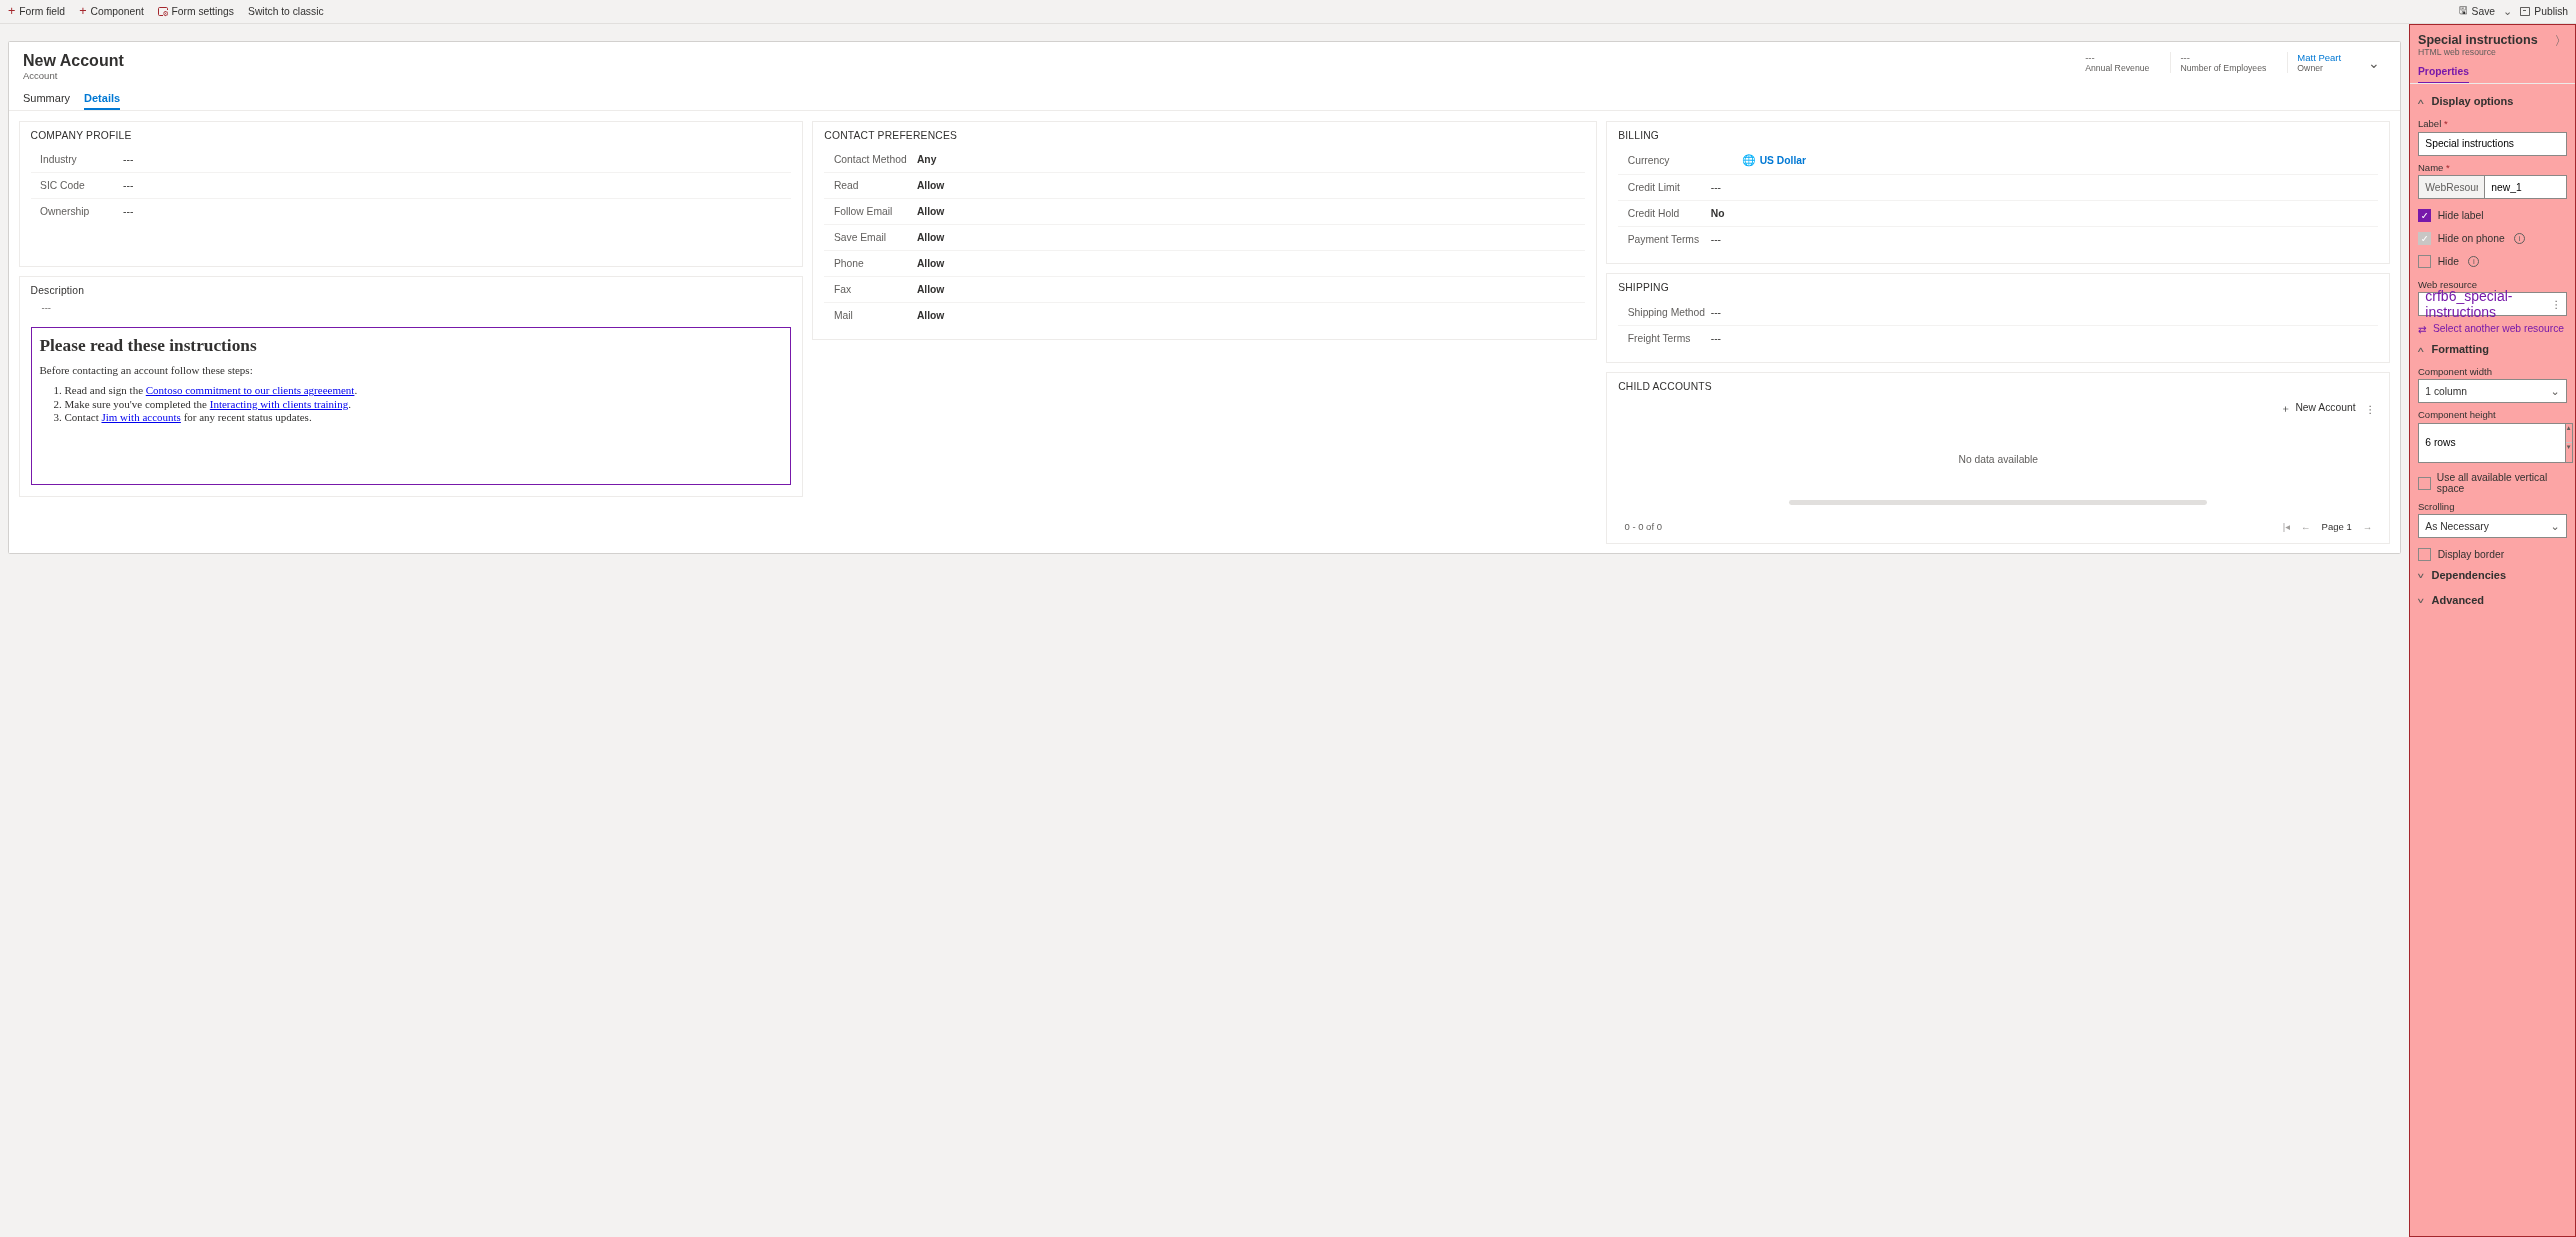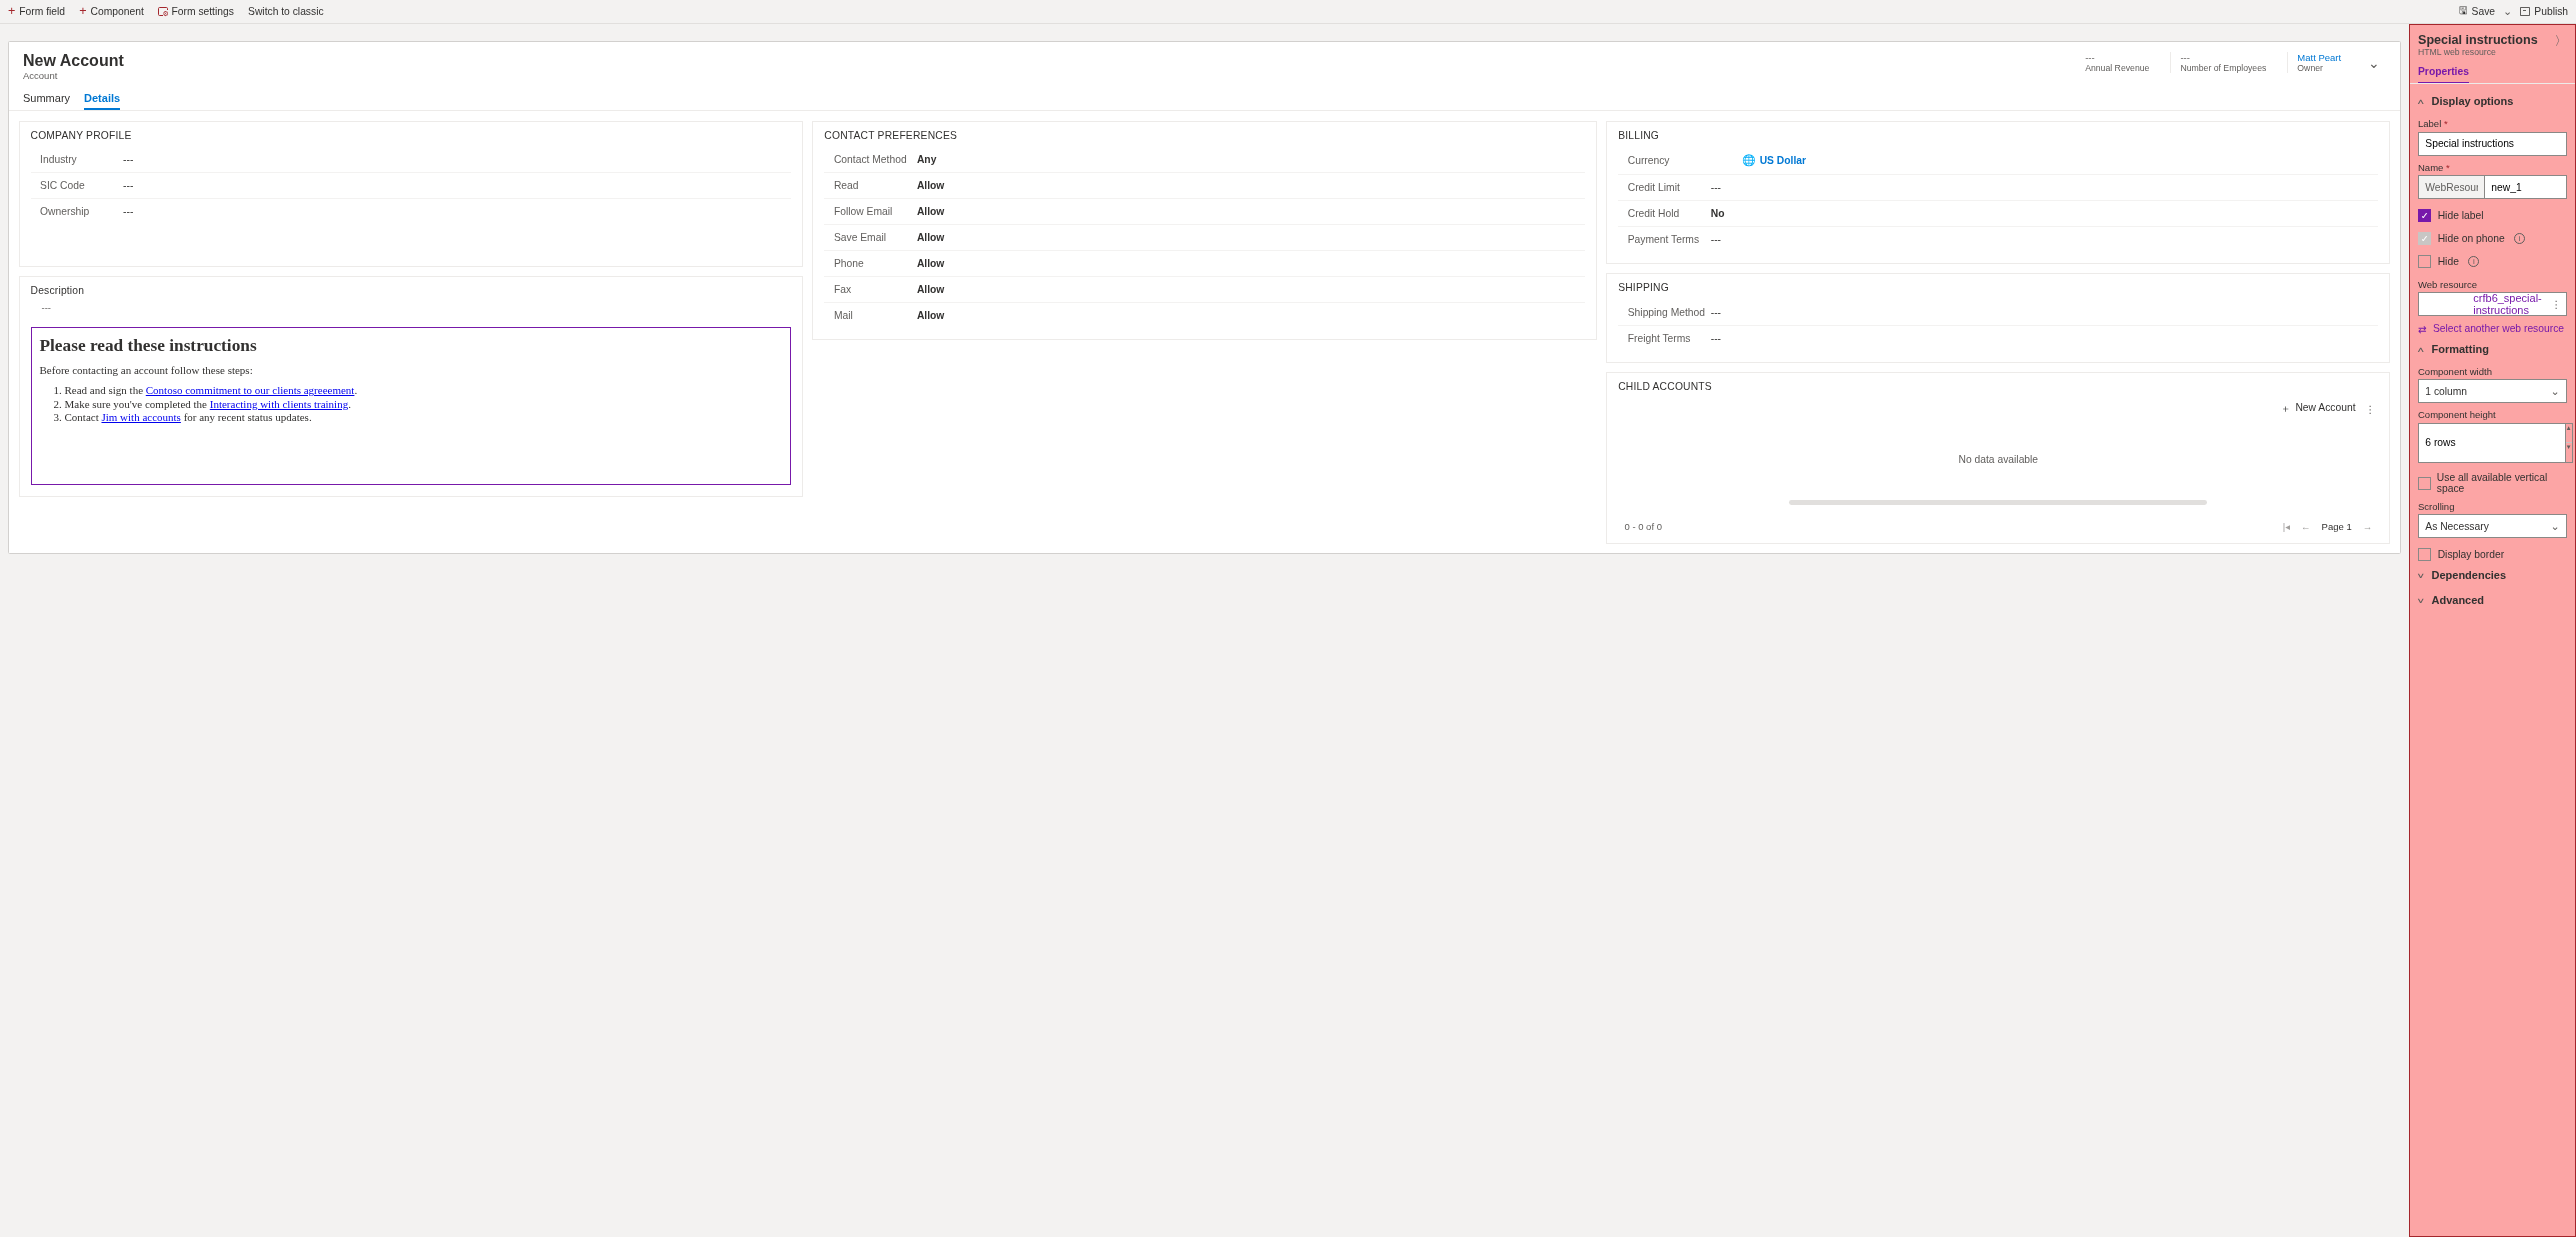--- a/index.html
+++ b/index.html
@@ -126,21 +126,21 @@
   .chk .box { width:13.4px; height:13.4px; border:0.8px solid #8a8886; display:flex; align-items:center; justify-content:center; font-size:9.5px; color:#fff; }
   .chk.on .box { background:#7719aa; border-color:#7719aa; }
   .chk.on .box::before { content:"✓"; }
   .chk.dim .box { background:#c8c6c4; border-color:#c8c6c4; }
   .chk.dim .box::before { content:"✓"; }
   .info-i { display:inline-block; width:11px; height:11px; border:0.8px solid #605e5c; border-radius:50%; text-align:center; font-size:8px; line-height:10.3px; color:#605e5c; margin-left:3.2px; }
   .wrbox {
     display:flex; align-items:center; justify-content:space-between;
     border:0.8px solid #8a8886; height:24px; padding:0 4.7px 0 6.3px; margin-top:2.4px; background:#fff;
   }
-  .wrbox .wrname { color:#7719aa; font-size:11px;margin-left:48px; }
+  .wrbox .wrname { color:#7719aa; font-size:14px; }
   .wrbox .dots { color:#605e5c; cursor:pointer; }
   .linkbtn {
     display:flex; align-items:center; gap:6.3px; margin-top:6.3px; color:#7719aa; cursor:pointer; font-size:10.3px;
   }
   .swap-icon::before { content:"⇄"; font-size:10.3px; }
   .psel {
     display:flex; align-items:center; justify-content:space-between;
     border:0.8px solid #8a8886; height:24px; padding:0 6.3px; margin-top:2.4px; background:#fff; cursor:pointer;
   }
   .psel .cv::after { content:"⌄"; color:#605e5c; font-size:11px; }

